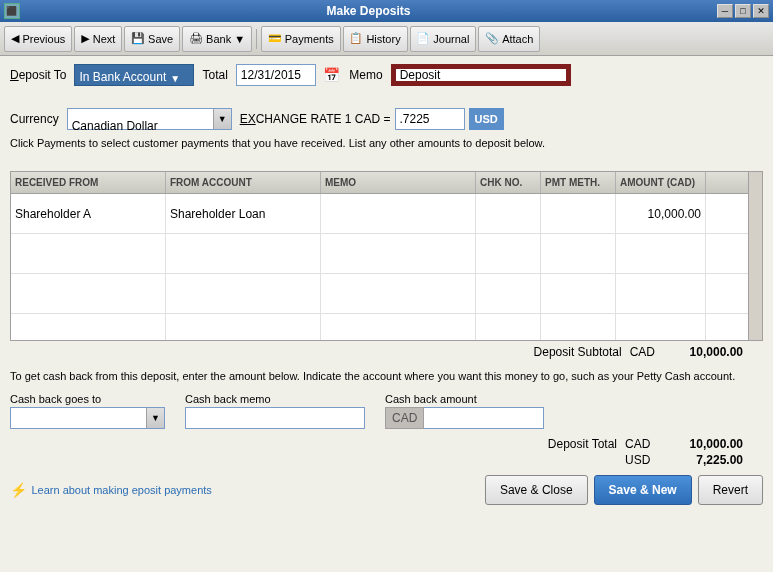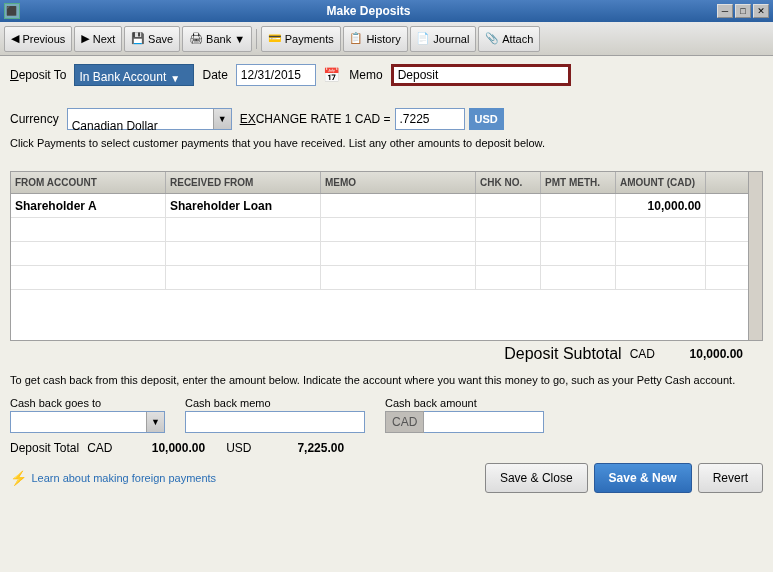--- a/index.html
+++ b/index.html
@@ -89,21 +89,21 @@
       border: 1px solid #7a9cc8;
       background: white;
       height: 22px;
       padding: 1px 4px;
       font-size: 12px;
       width: 80px;
     }
     .calendar-icon { font-size: 14px; cursor: pointer; color: #555; }
 
     .memo-input {
-      border: 3px solid #7f1d1d;
+      border: 5px solid #7f1d1d;
       background: white;
       height: 22px;
       padding: 1px 4px;
       font-size: 12px;
       width: 180px;
     }
 
     .currency-row {
       display: flex;
       align-items: center;
@@ -174,22 +174,21 @@
 
     .table-body {
       height: calc(170px - 22px);
       overflow-y: auto;
     }
 
     .table-row {
       display: grid;
       grid-template-columns: 155px 155px 155px 65px 75px 90px;
       border-bottom: 1px solid #e0e0e0;
-      height: 24px;
-      font-weight: bold;
+      height: 40px;
     }
 
     .table-cell {
       padding: 3px 4px;
       border-right: 1px solid #e0e0e0;
       font-size: 12px;
       display: flex;
       align-items: center;
     }
 
@@ -207,21 +206,21 @@
 
     .subtotal-row {
       display: flex;
       align-items: center;
       justify-content: flex-end;
       gap: 8px;
       margin-top: 4px;
       margin-bottom: 6px;
       padding-right: 20px;
     }
-    .subtotal-label { font-size: 16px; color: #000; }
+    .subtotal-label { font-size: 12px; color: #000; }
     .subtotal-currency { font-size: 12px; color: #000; font-weight: normal; }
     .subtotal-amount { font-size: 12px; color: #000; font-weight: bold; min-width: 80px; text-align: right; }
 
     .cash-back-section {
       background: #f0efe8;
       padding: 4px 0;
     }
 
     .cash-back-info {
       font-size: 11px;
@@ -271,24 +270,25 @@
       border-left: none;
       background: white;
       height: 22px;
       padding: 1px 4px;
       font-size: 12px;
       width: 120px;
     }
 
     .total-section {
       display: flex;
-      flex-direction: row;
+      flex-direction: column;
       align-items: flex-end;
       padding-right: 20px;
-      gap: 13px;
+      gap: 2px;
+      justify-content: space-between;
     }
 
     .total-row {
       display: flex;
       align-items: center;
       gap: 8px;
     }
 
     .total-label { font-size: 12px; }
     .total-currency { font-size: 12px; min-width: 30px; }
@@ -419,21 +419,21 @@
 </div>
 
 <div class="main-content">
 
   <div class="form-row">
     <label><u>D</u>eposit To</label>
     <div class="deposit-to-select">
       <span>In Bank Account</span>
       <span class="arrow">▼</span>
     </div>
-    <label>Date</label>
+    <label>Total</label>
     <input class="date-input form-input" type="text" value="12/31/2015" style="">
     <span class="calendar-icon">📅</span>
     <label>Memo</label>
     <input class="memo-input form-input" type="text" value="Deposit" style="">
   </div>
 
   <div class="currency-row">
     <label>Currency</label>
     <div class="select-wrapper" style="width:165px;">
       <span class="select-inner">Canadian Dollar</span>
@@ -443,22 +443,22 @@
       <span><span style="text-decoration:underline">EX</span>CHANGE RATE 1 CAD = </span>
       <input class="exchange-input form-input" type="text" value=".7225" style="">
       <div class="usd-badge">USD</div>
     </div>
   </div>
 
   <div class="info-text">Click Payments to select customer payments that you have received. List any other amounts to deposit below.</div>
 
   <div class="table-container">
     <div class="table-header">
+      <div class="table-header-cell">RECEIVED FROM</div>
       <div class="table-header-cell">FROM ACCOUNT</div>
-      <div class="table-header-cell">RECEIVED FROM</div>
       <div class="table-header-cell">MEMO</div>
       <div class="table-header-cell">CHK NO.</div>
       <div class="table-header-cell">PMT METH.</div>
       <div class="table-header-cell">AMOUNT (CAD)</div>
     </div>
     <div class="table-body">
       <div class="table-row">
         <div class="table-cell">Shareholder A</div>
         <div class="table-cell">Shareholder Loan</div>
         <div class="table-cell"></div>
@@ -533,21 +533,21 @@
     <div class="total-row">
       <span class="total-label"></span>
       <span class="total-currency">USD</span>
       <span class="total-amount">7,225.00</span>
     </div>
   </div>
 
   <div class="bottom-bar">
     <a class="learn-link">
       <span class="lightning-icon">⚡</span>
-      <span>Learn about making foreign payments</span>
+      <span>Learn about making eposit payments</span>
     </a>
     <div class="bottom-buttons">
       <button class="btn btn-default">Save &amp; Close</button>
       <button class="btn btn-primary">Save &amp; New</button>
       <button class="btn btn-default">Revert</button>
     </div>
   </div>
 
 </div>
 

